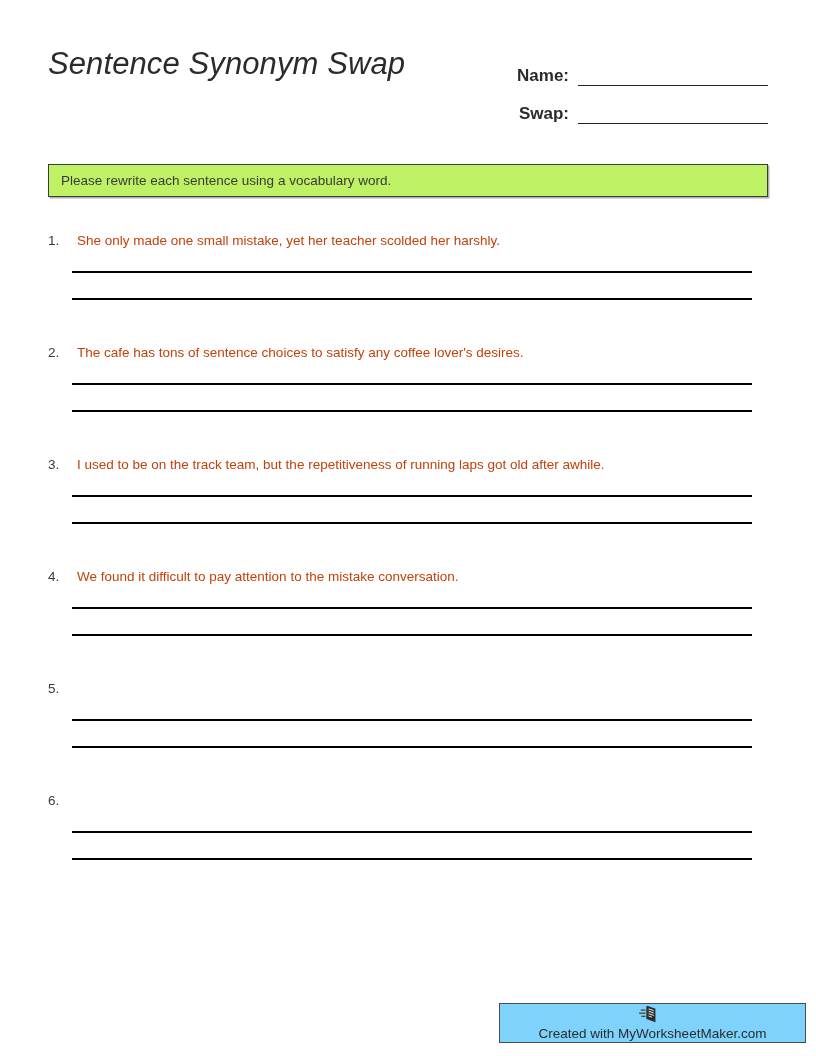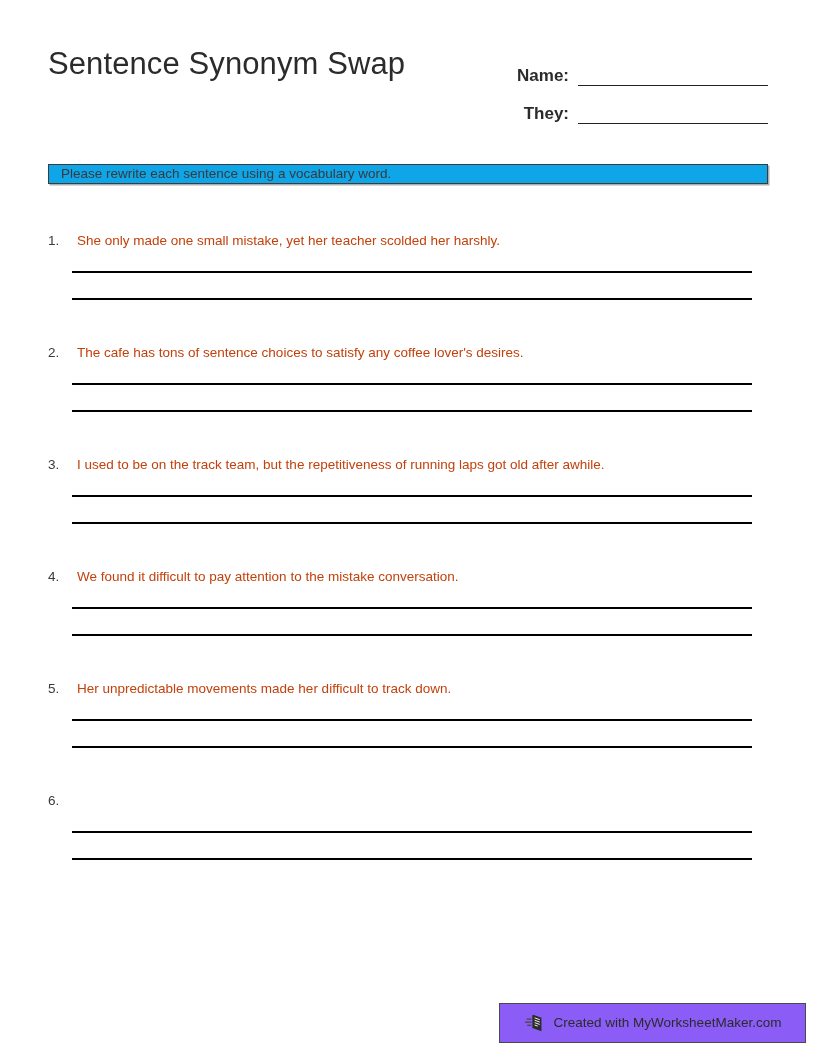--- a/index.html
+++ b/index.html
@@ -31,20 +31,21 @@
   .worksheet-title {
     position: absolute;
     left: 0;
     top: 0;
     font-size: 31px;
     font-weight: 400;
     color: #2b2b2b;
     letter-spacing: 0.1px;
     white-space: nowrap;
     line-height: 40px;
+    font-style: italic;
   }
   .namedate {
     position: absolute;
     right: 0;
     top: 4px;
     width: 290px;
     font-weight: bold;
   }
   .nd-row {
     display: flex;
@@ -64,24 +65,24 @@
     border-bottom: 1.4px solid #222222;
     height: 20px;
   }
 
   
   .instruction-box {
     position: absolute;
     left: 48px;
     top: 164px;
     width: 720px;
-    height: 20px;
+    height: 33px;
     border: 1px solid #3c3c3c;
     box-sizing: border-box;
-    background: #0ea5e9;
+    background: #bef264;
     box-shadow: 1.5px 1.5px 0 rgba(110,110,110,0.55);
     display: flex;
     align-items: center;
   }
   .instruction-text {
     font-size: 13.5px;
     color: #3a3a3a;
     padding-left: 12px;
     line-height: 18px;
   }
@@ -130,24 +131,25 @@
 
   
   .footer-badge {
     position: absolute;
     left: 499px;
     top: 1003px;
     width: 307px;
     height: 40px;
     border: 1px solid #4a4a4a;
     box-sizing: border-box;
-    background: #8b5cf6;
+    background: #7dd3fc;
     display: flex;
     align-items: center;
     justify-content: center;
+    flex-direction: column;
   }
   .badge-logo {
     width: 22px;
     height: 22px;
     margin-right: 8px;
     flex: 0 0 22px;
     display: block;
   }
   .badge-text {
     font-size: 13.5px;
@@ -163,21 +165,21 @@
 
   <div class="header">
     <div class="worksheet-title">Sentence Synonym Swap</div>
 
     <div class="namedate">
       <div class="nd-row">
         <span class="nd-label">Name:</span>
         <span class="nd-line"></span>
       </div>
       <div class="nd-row">
-        <span class="nd-label">They:</span>
+        <span class="nd-label">Swap:</span>
         <span class="nd-line"></span>
       </div>
     </div>
   </div>
 
   <div class="instruction-box">
     <span class="instruction-text">Please rewrite each sentence using a vocabulary word.</span>
   </div>
 
   <div class="questions">
@@ -222,21 +224,20 @@
       </div>
       <div class="answer-lines">
         <div class="answer-line"></div>
         <div class="answer-line second"></div>
       </div>
     </div>
 
     <div class="question-item">
       <div class="q-head">
         <span class="q-number">5.</span>
-        <span class="q-text">Her unpredictable movements made her difficult to track down.</span>
       </div>
       <div class="answer-lines">
         <div class="answer-line"></div>
         <div class="answer-line second"></div>
       </div>
     </div>
 
     <div class="question-item">
       <div class="q-head">
         <span class="q-number">6.</span>

